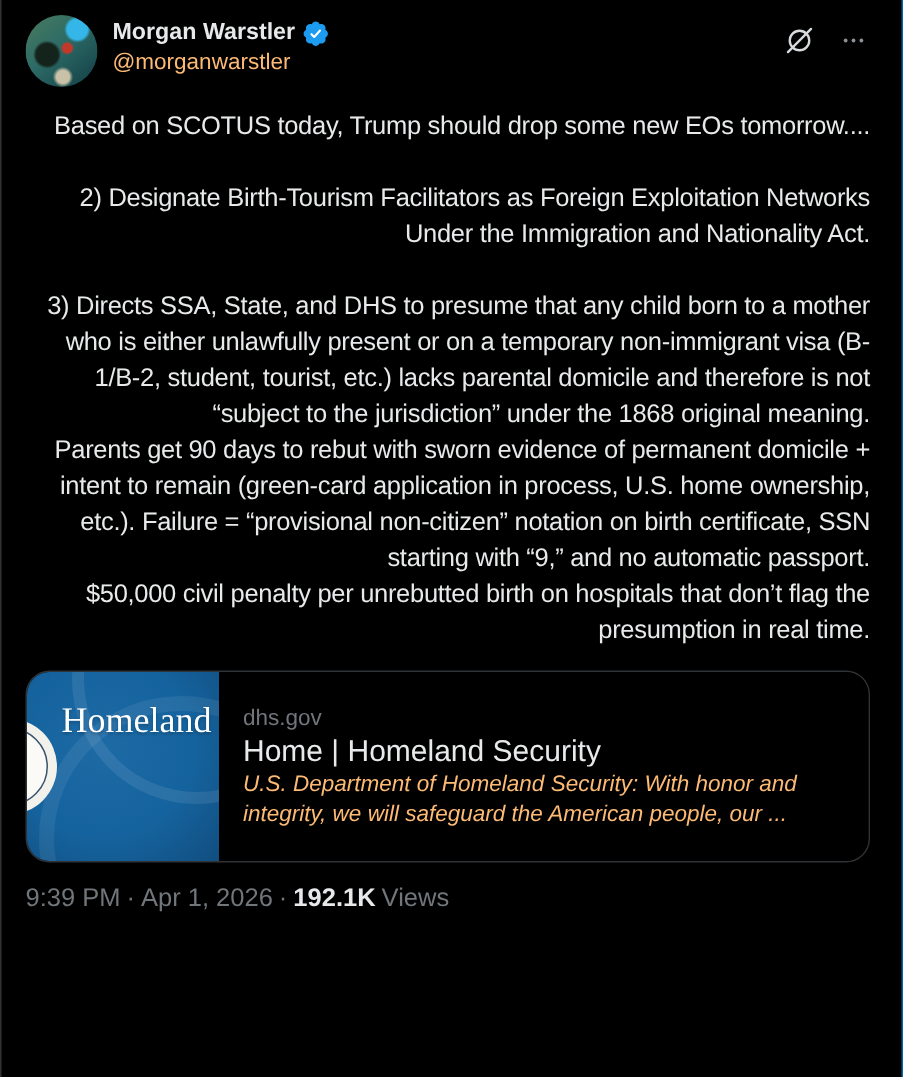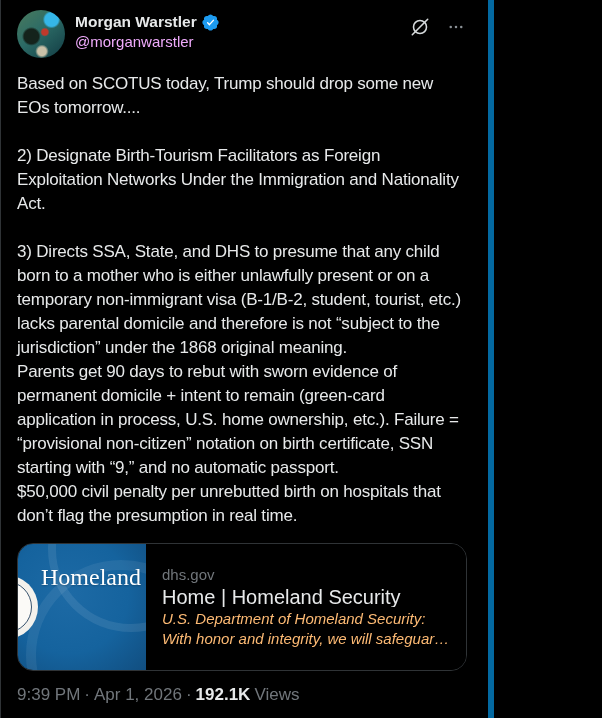--- a/index.html
+++ b/index.html
@@ -1,45 +1,45 @@
 <!DOCTYPE html>
 <html><head>
 <meta charset="utf-8">
 <style>
   html,body{margin:0;padding:0;background:#000;}
   .tweet{
     position:relative;
-    width:494px;height:718px;box-sizing:border-box;
+    width:602px;height:718px;box-sizing:border-box;
     background:#000;
-    border-left:1px solid #2f3336;border-right:6px solid #0369a1;
+    border-left:1px solid #2f3336;border-right:1px solid #0369a1;
     padding:10px 21px 0 16px;
     overflow:hidden;
     font-family:"Liberation Sans",sans-serif;
     color:#e7e9ea;
   }
   
   .header{display:flex;align-items:flex-start;}
   .avatar{
     width:48px;height:48px;border-radius:50%;flex:none;cursor:pointer;
     background:
       radial-gradient(circle at 72% 20%, #35b6e8 0 13%, rgba(53,182,232,0) 17%),
       radial-gradient(circle at 58% 46%, #c0392b 0 8%, rgba(192,57,43,0) 12%),
       radial-gradient(circle at 30% 55%, #14231c 0 17%, rgba(20,35,28,0) 22%),
       radial-gradient(circle at 52% 86%, #c9c1a8 0 9%, rgba(201,193,168,0) 14%),
       linear-gradient(140deg,#4a7a5d 0%,#2c6b66 45%,#123c44 100%);
   }
   .user-info{margin-left:10px;flex:1;min-width:0;padding-top:2px;}
   .name-row{display:flex;align-items:center;gap:4px;}
   .display-name{font-size:15.5px;font-weight:bold;line-height:20px;color:#e7e9ea;cursor:pointer;}
   .verified{display:inline-flex;margin-top:1px;}
-  .handle{font-size:15px;line-height:20px;color:#f0abfc;}
+  .handle{font-size:15px;line-height:20px;color:#fdba74;}
   .header-actions{display:flex;align-items:center;gap:16px;padding-top:6px;padding-right:2px;}
   .icon-btn{display:inline-flex;cursor:pointer;}
   
-  .body{margin-top:14px;font-size:17px;line-height:24px;letter-spacing:-0.2px;}
+  .body{margin-top:14px;font-size:17px;line-height:24px;letter-spacing:-0.2px;text-align:right;}
   .body p{margin:0;white-space:pre-wrap;}
   .body p + p{margin-top:24px;}
   .tweet-link{color:#ff7a00;text-decoration:none;cursor:pointer;}
   
   .card{
     margin-top:15px;display:flex;height:126px;
     border:1px solid #2f3336;border-radius:16px;overflow:hidden;
     text-decoration:none;cursor:pointer;background:#000;
   }
   .card-image{

